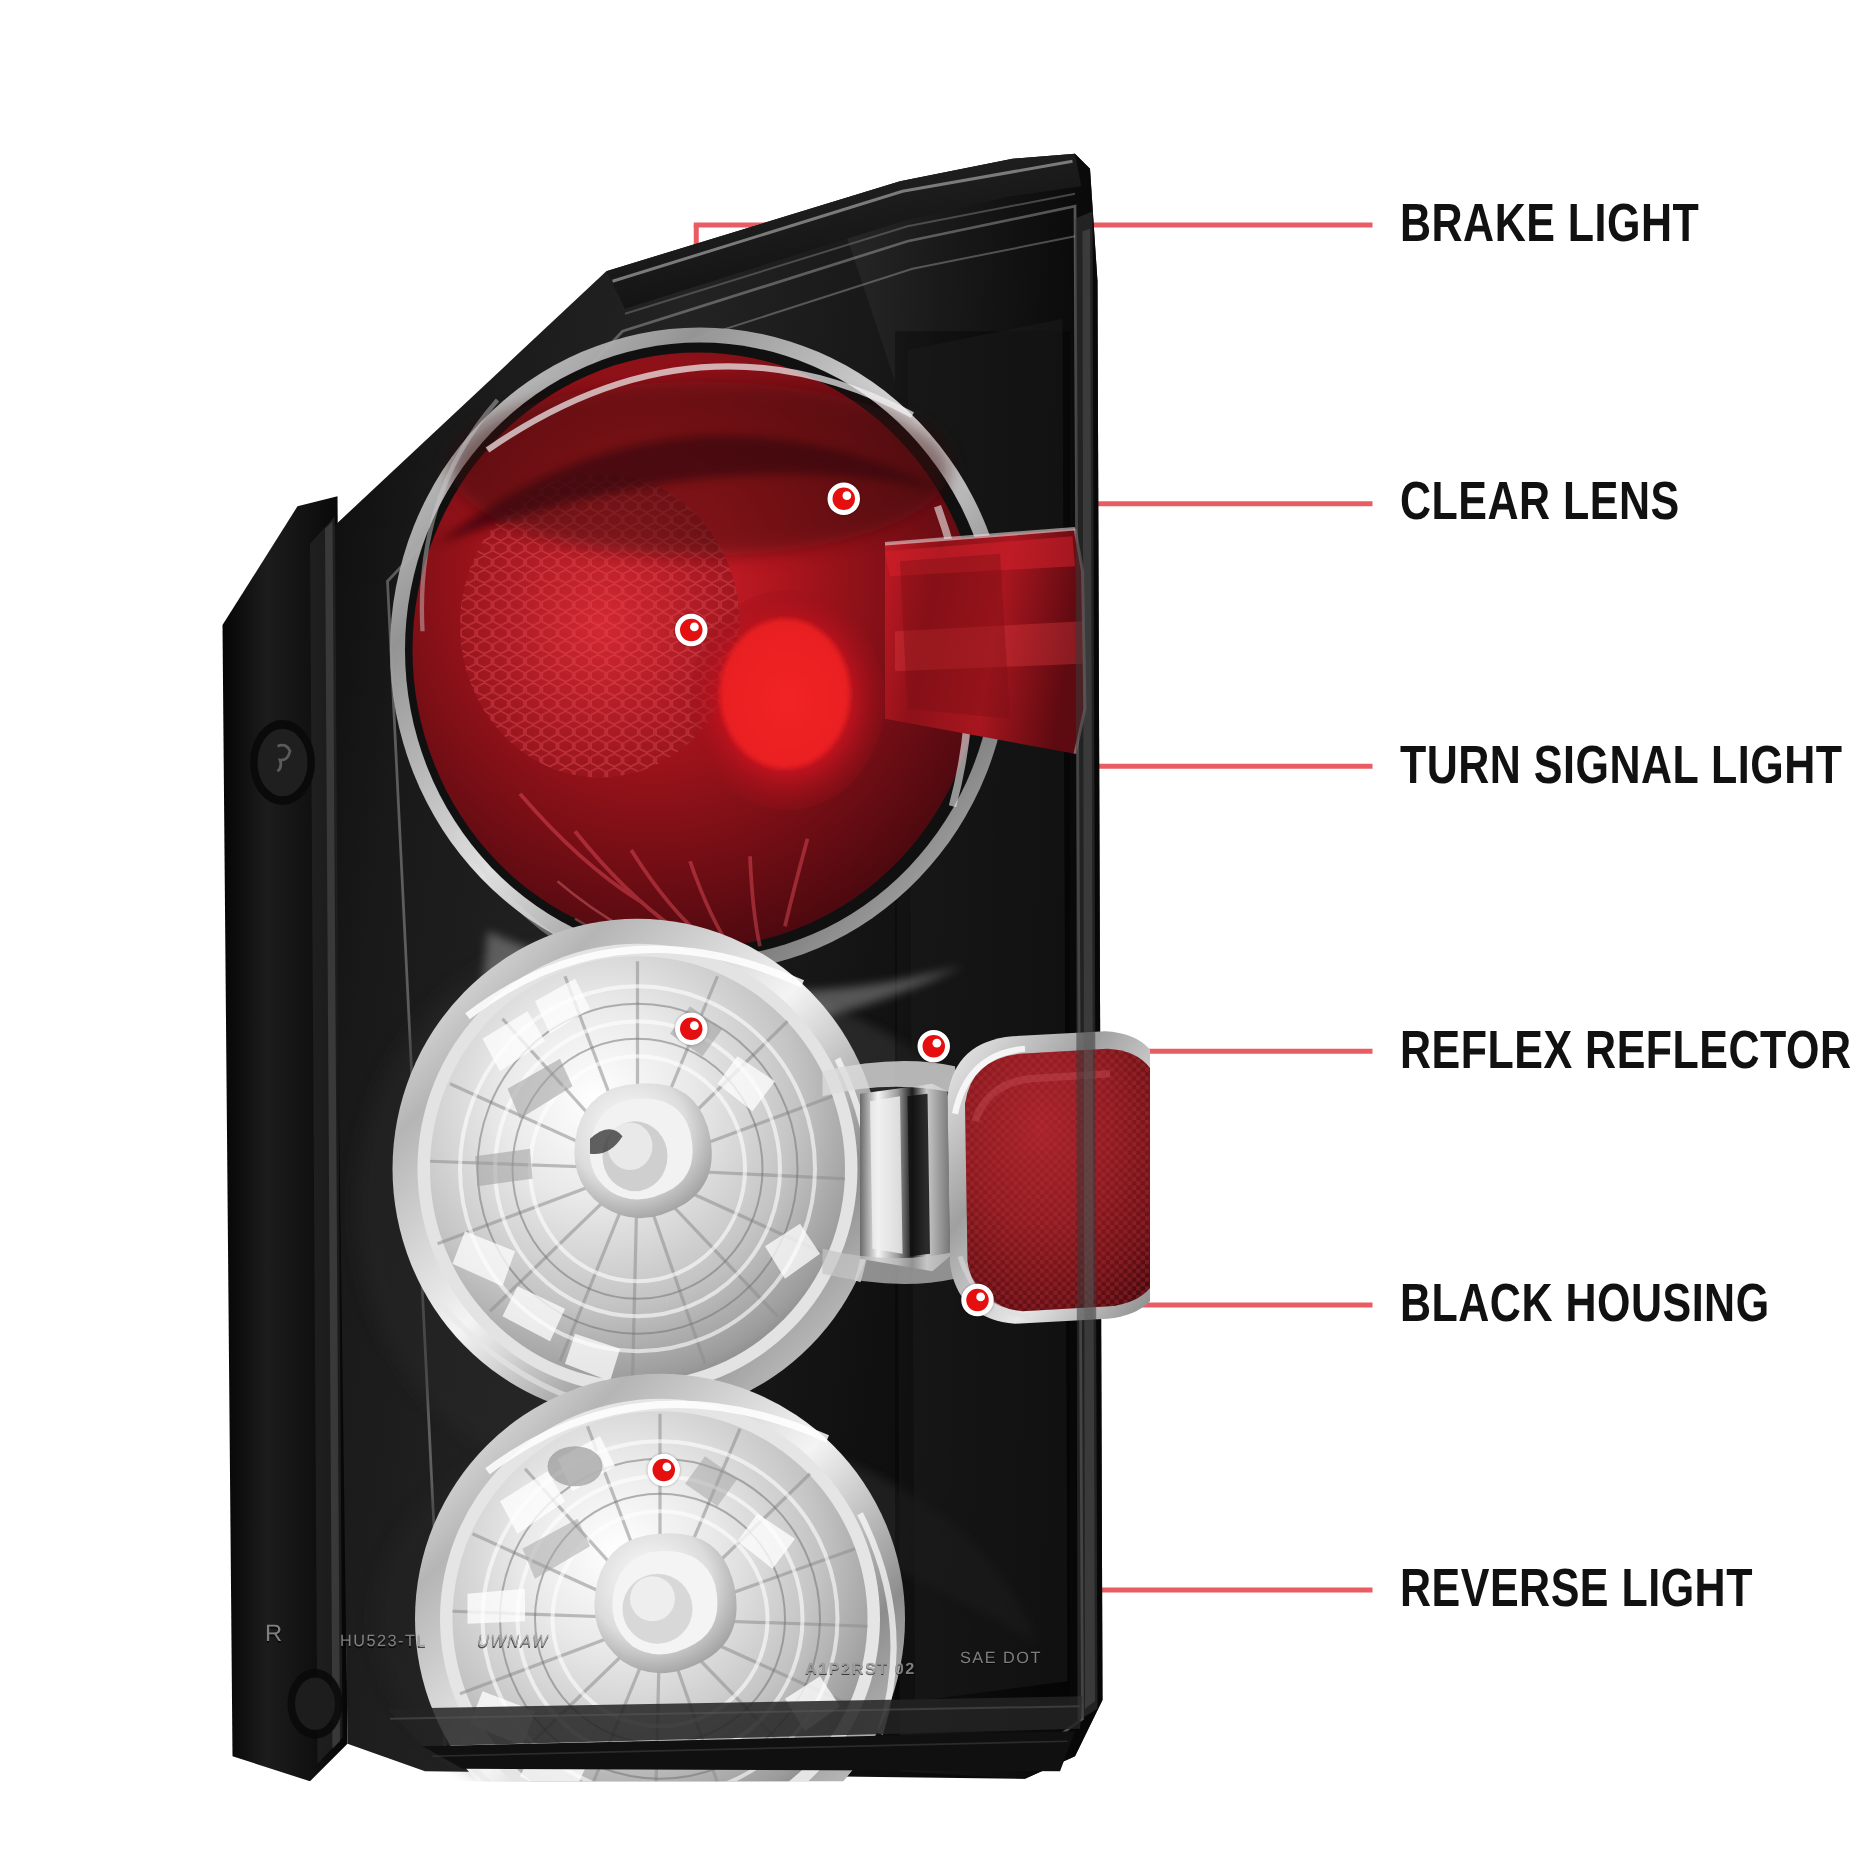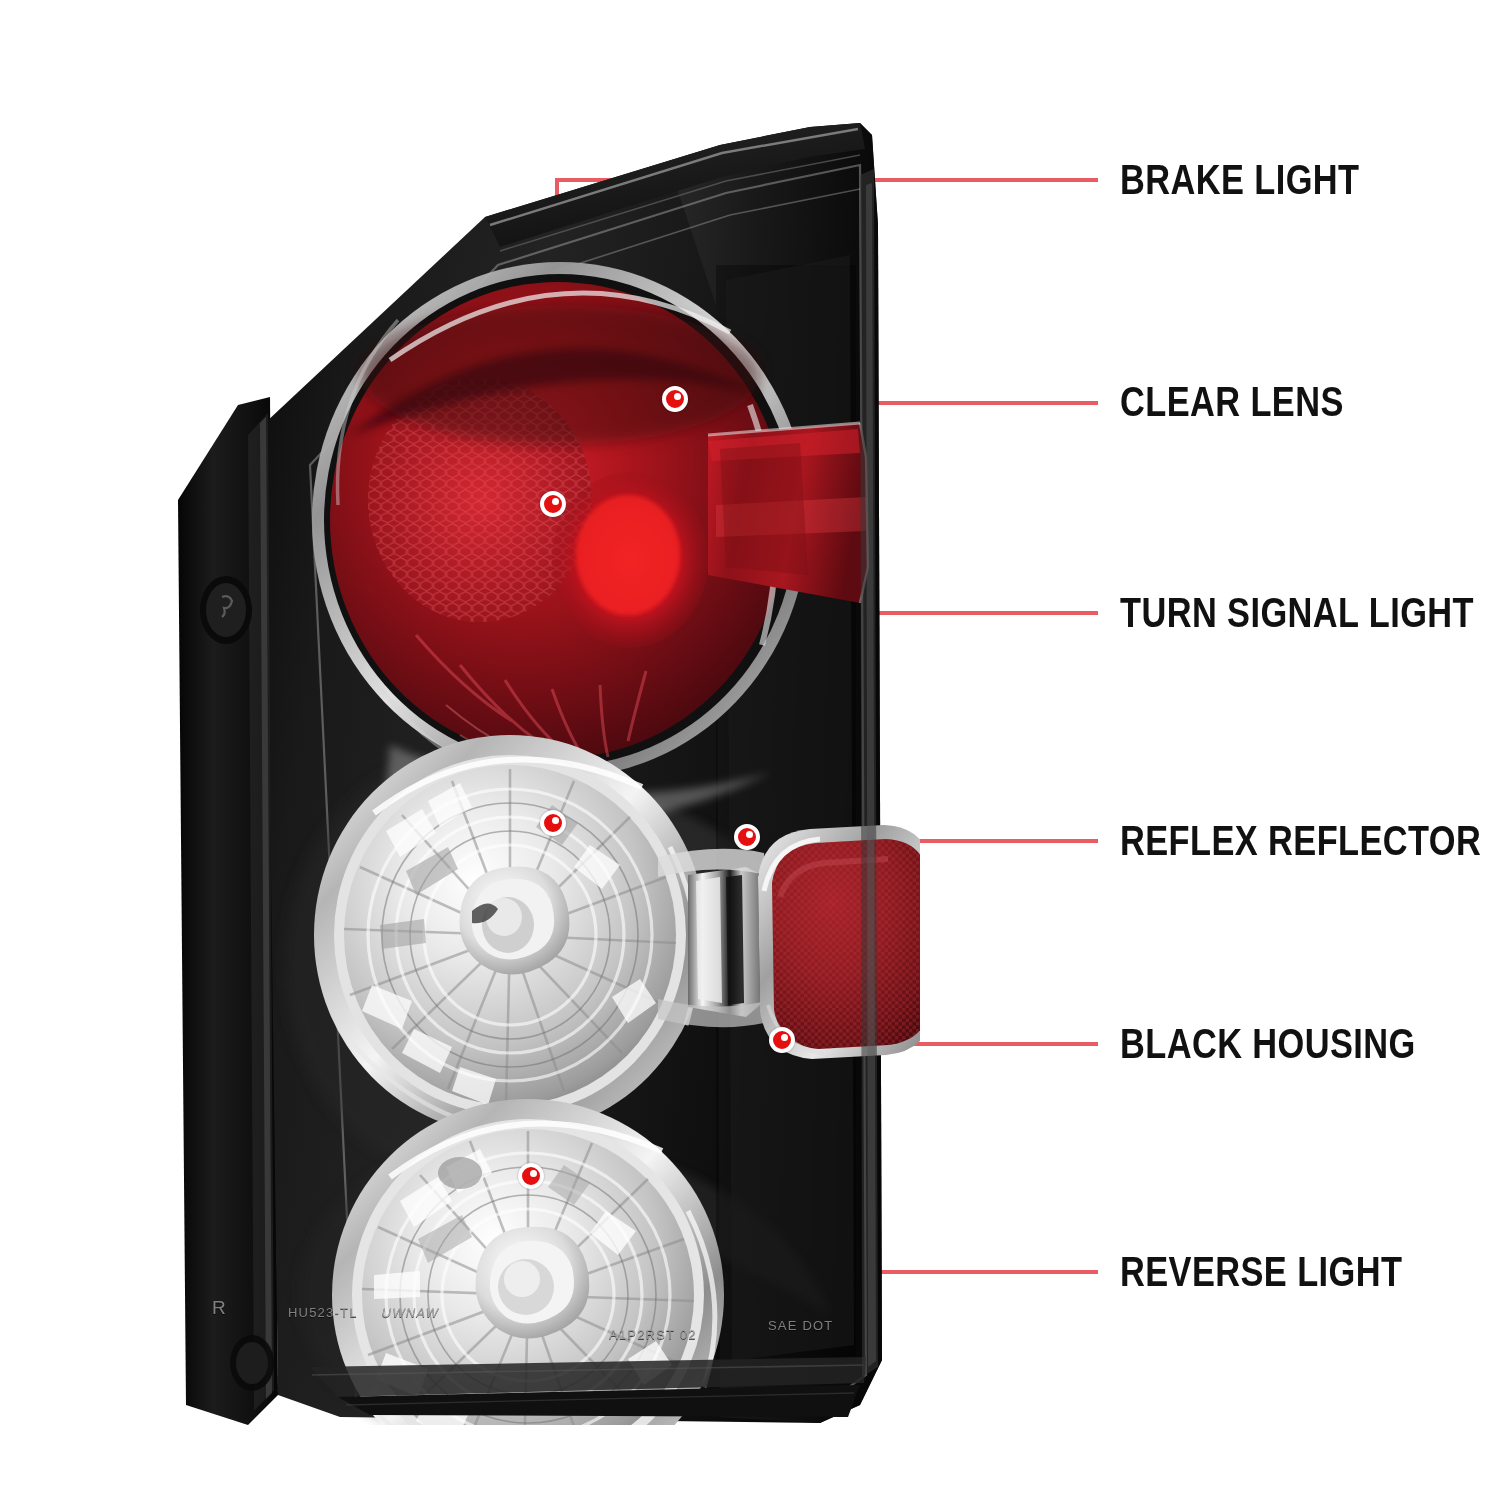--- a/index.html
+++ b/index.html
@@ -435,23 +435,23 @@
       <path d="M 150,1262 L 706,1252 L 704,1278 L 178,1292 Z" fill="#232323" opacity="0.85"></path>
       <path d="M 152,1270 L 704,1260" fill="none" stroke="#5a5a5a" stroke-width="1.6" opacity="0.5"></path>
       <path d="M 178,1292 L 700,1280 L 688,1312 L 210,1310 Z" fill="#101010"></path>
       <path d="M 186,1300 L 694,1288" fill="none" stroke="#3e3e3e" stroke-width="1.4" opacity="0.6"></path>
 
       <path d="M 700,70 L 714,64 L 718,1262 L 702,1272 Z" fill="#383838" opacity="0.55"></path>
       <path d="M 706,80 L 712,78 L 716,1256 L 708,1262 Z" fill="#5e5e5e" opacity="0.4"></path>
     </svg>
 
     <span class="mold-text" style="left:52px; top:1192px; font-size:19px;">R</span>
-    <span class="mold-text" style="left:128px; top:1200px;">HU523-TL</span>
+    <span class="mold-text" style="left:112px; top:1200px;">HU523-TL</span>
     <span class="mold-text skew" style="left:222px; top:1200px;">UWNAW</span>
-    <span class="mold-text" style="left:449px; top:1222px;">A1P2RST 02</span>
+    <span class="mold-text" style="left:484px; top:1222px;font-weight:bold;">A1P2RST 02</span>
     <span class="mold-text" style="left:608px; top:1213px;">SAE DOT</span>
   </div>
 
   <div class="lead-v" style="left:555px; top:180px; height:330px;"></div>
   <div class="lead-h" style="left:555px; top:178px; width:543px;"></div>
 
   <div class="lead-h" style="left:679px; top:401px; width:419px;"></div>
 
   <div class="lead-v" style="left:555px; top:613px; height:216px;"></div>
   <div class="lead-h" style="left:555px; top:611px; width:543px;"></div>

